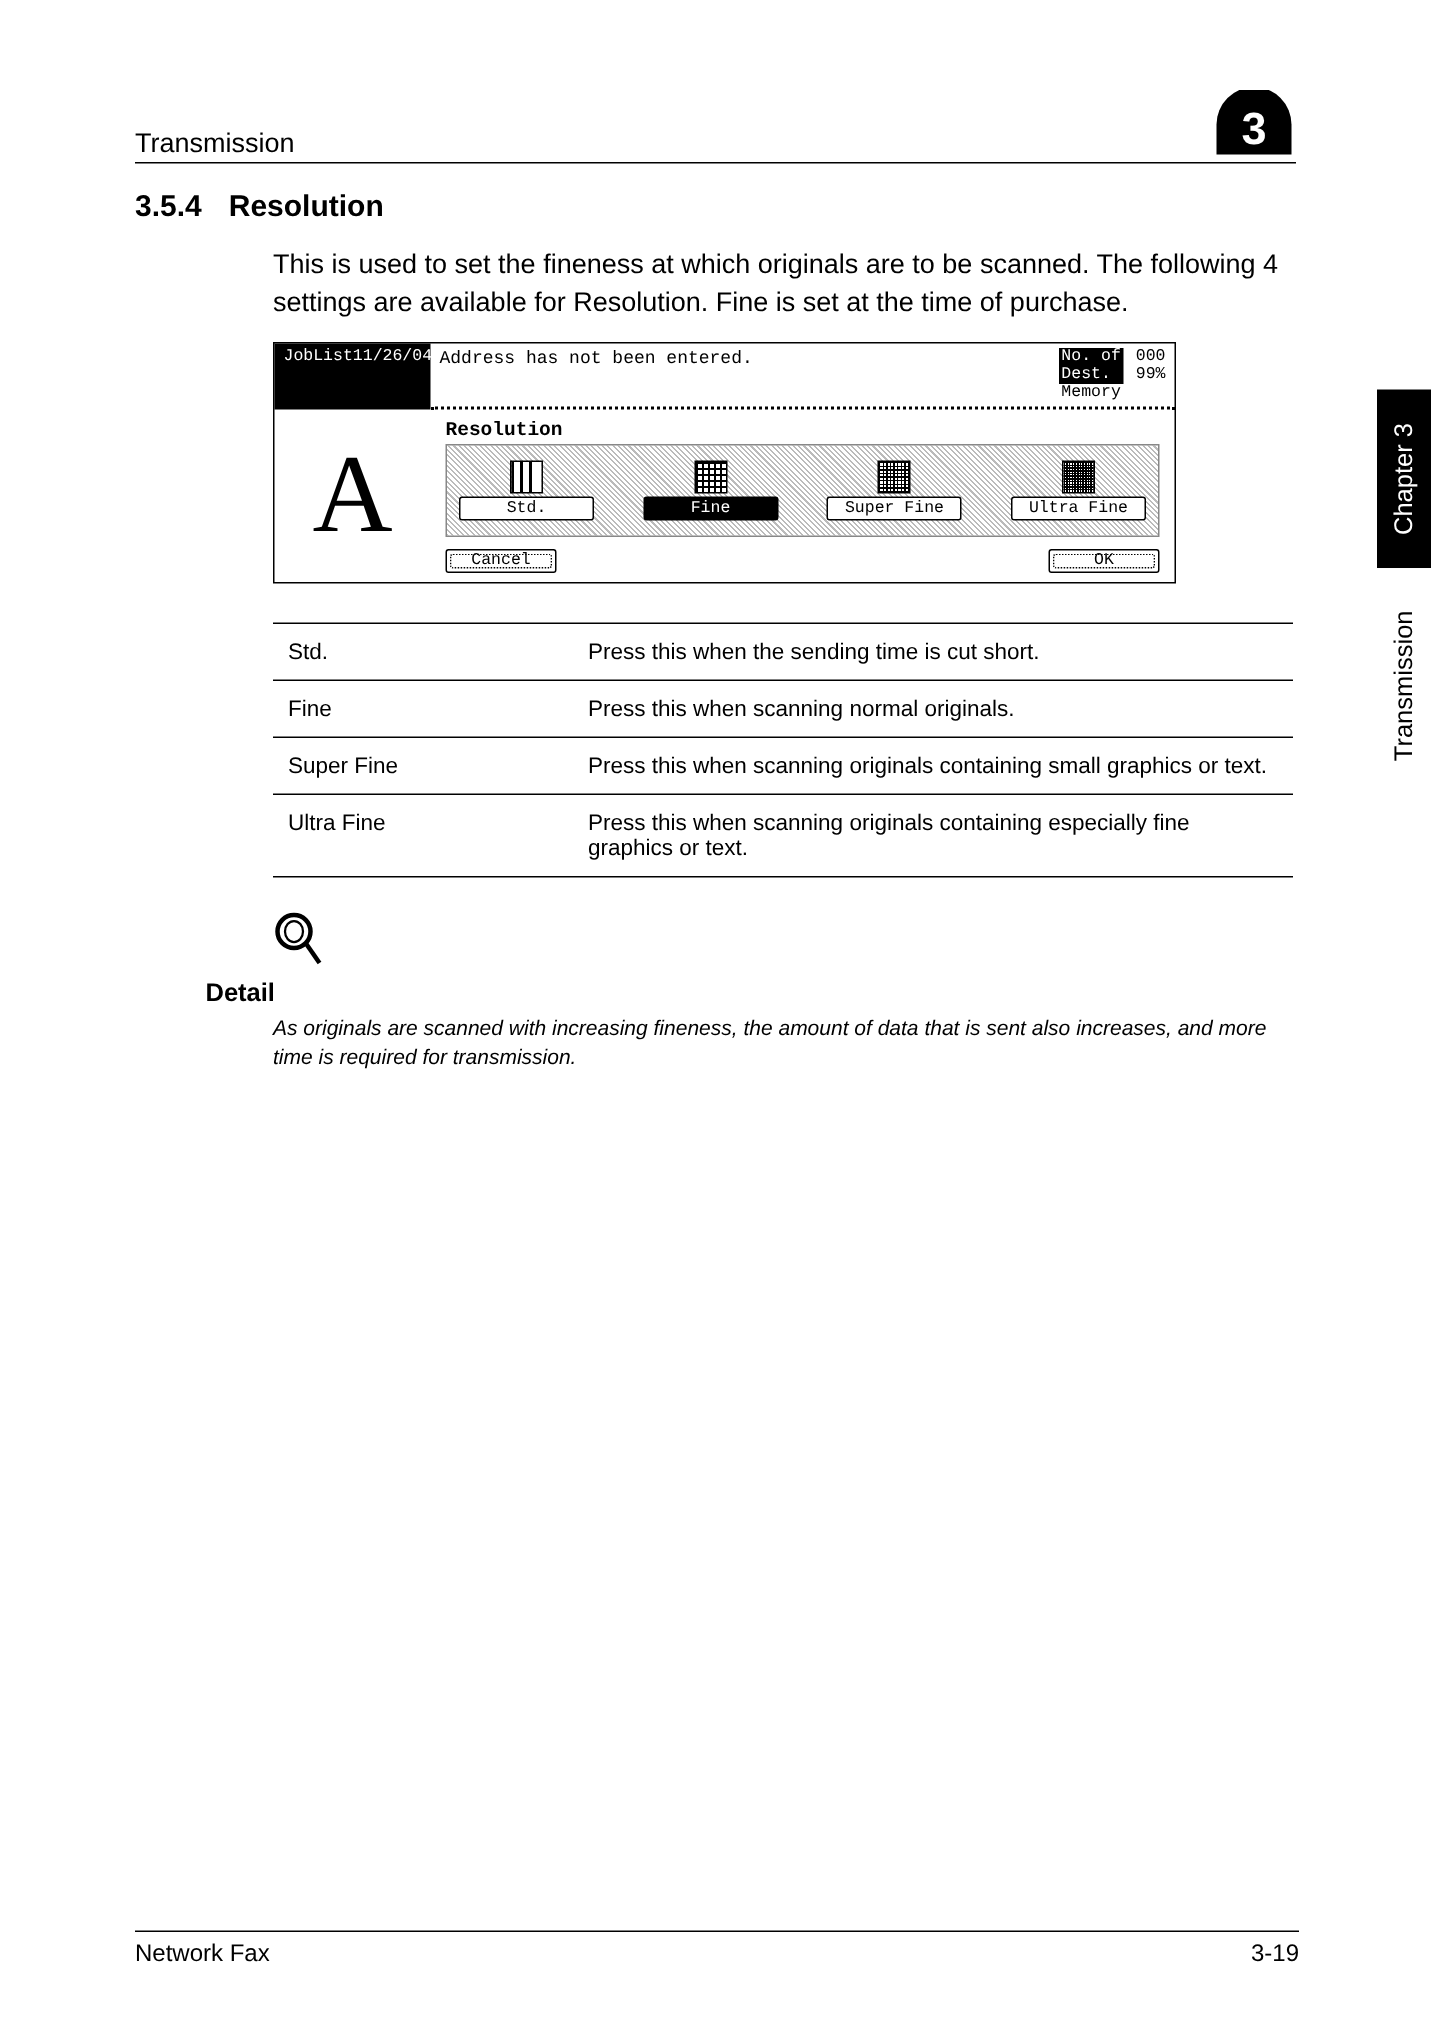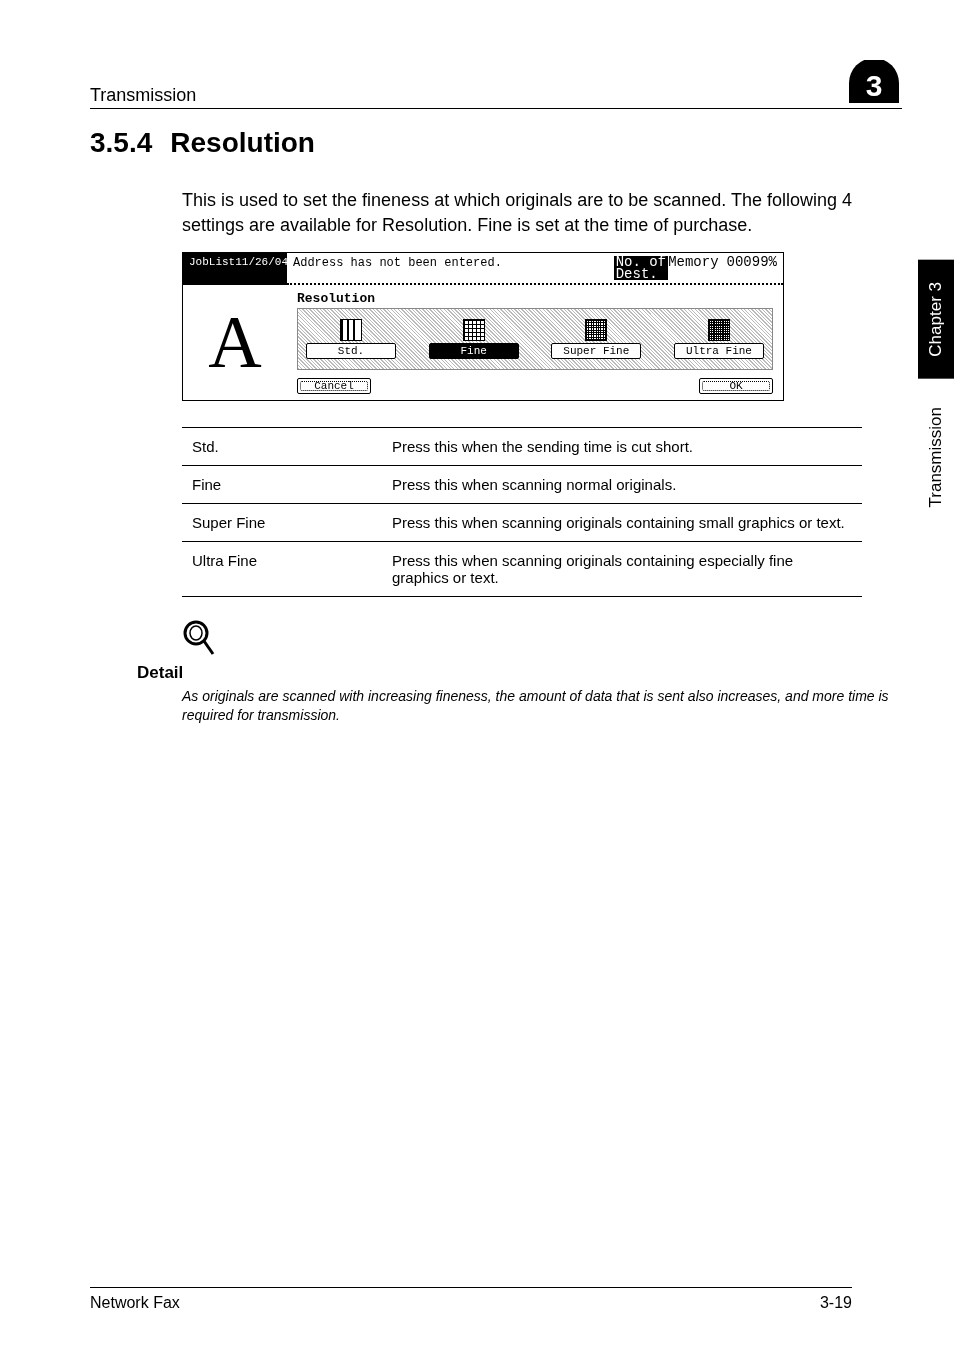--- a/index.html
+++ b/index.html
@@ -1,29 +1,29 @@
 <!DOCTYPE html>
 <html><head>
 <meta charset="utf-8">
 <style>
   html,body{margin:0;padding:0;background:#fff;font-family:Arial,Helvetica,sans-serif;color:#000}
-  .page{width:954px;height:1352px;position:relative;box-sizing:border-box;padding:60px 52px 40px 90px}
+  .page{width:954px;height:1352px;position:relative;box-sizing:border-box;padding:60px 90px 40px 90px}
   .hdr{display:flex;justify-content:space-between;align-items:flex-end;border-bottom:1px solid #000;padding-bottom:2px;margin-bottom:18px}
   .hdr-left{font-size:18px}
   .hdr-right{height:46px}
   .three-badge svg{display:block}
-  .h2{font-size:28px;font-weight:bold;margin:0 0 29px 0}
+  .h2{font-size:20px;font-weight:bold;margin:0 0 14px 0}
   .h2-num{display:inline-block;margin-right:18px}
   .body-text{font-size:18px;line-height:1.38;margin:0 0 14px 0;padding-left:92px}
   .lcd{margin-left:92px;margin-bottom:26px;border:1.5px solid #000;width:600px;background:#fff}
   .lcd-top{display:flex}
   .lcd-job{background:#000;color:#fff;font-family:"Courier New",monospace;font-size:11px;line-height:13px;padding:3px 6px;width:92px;display:flex;justify-content:space-between}
   .lcd-job .stack{display:flex;flex-direction:row}
   .lcd-status{flex:1;font-family:Liberation Mono, monospace;font-size:12px;padding:3px 6px;display:flex;justify-content:space-between;border-bottom:2px dotted #000}
-  .lcd-status .stk{display:flex;flex-direction:row;align-items:flex-start;font-size:14px;line-height:12px}
+  .lcd-status .stk{display:flex;flex-direction:column;align-items:center;font-size:11px;line-height:12px}
   .lcd-body{display:flex}
   .lcd-big{width:104px;display:flex;align-items:center;justify-content:center;border-right:0}
   .big-a{font-size:74px;font-family:"Times New Roman",serif;line-height:1}
   .lcd-main{flex:1;padding:6px 10px 6px 10px}
   .panel-title{font-family:"Courier New",monospace;font-size:13px;font-weight:bold;margin-bottom:2px}
   .hatched{background:repeating-linear-gradient(45deg,#bbb 0 1px,#fff 1px 2.5px);padding:10px 8px;border:1px solid #888}
   .opt-row{display:flex;gap:22px;justify-content:space-between}
   .opt{display:flex;flex-direction:column;align-items:center;gap:2px}
   .opt-ico{width:20px;height:20px;border:1.5px solid #000;background:#fff;display:flex}
   .ico-std::before,.ico-std::after{content:"";}
@@ -38,21 +38,21 @@
   .foot-btn::before{content:"";position:absolute;inset:2px;border:1px dotted #000;border-radius:2px;pointer-events:none}
   table.desc{border-collapse:collapse;width:680px;margin-left:92px;margin-bottom:22px;font-size:15px}
   table.desc td{border-top:1px solid #000;border-bottom:1px solid #000;padding:10px 10px;vertical-align:top}
   table.desc td:first-child{width:180px}
   .loupe{margin-left:92px;margin-bottom:2px}
   .detail-h{font-weight:bold;font-size:17px;margin-left:47px;margin-bottom:4px}
   .detail-p{font-style:italic;font-size:14px;line-height:1.38;margin:0 0 18px 0;padding-left:92px}
   .side-tab{position:absolute;right:0;top:260px;display:flex;flex-direction:column;gap:6px;align-items:flex-end}
   .vtab{writing-mode:vertical-rl;transform:rotate(180deg);font-size:17px;padding:22px 8px}
   .vtab.dark{background:#000;color:#fff}
-  .footer{position:absolute;left:90px;right:102px;bottom:40px;border-top:1px solid #000;padding-top:6px;display:flex;justify-content:space-between;font-size:16px}
+  .footer{position:absolute;left:90px;right:88px;bottom:40px;border-top:1px solid #000;padding-top:6px;display:flex;justify-content:space-between;font-size:16px}
 </style>
 </head>
 <body>
 
 <div class="page">
 
   <div class="hdr">
     <div class="hdr-left">Transmission</div>
     <div class="hdr-right three-badge">
       <svg width="56" height="46" viewBox="0 0 56 46">

